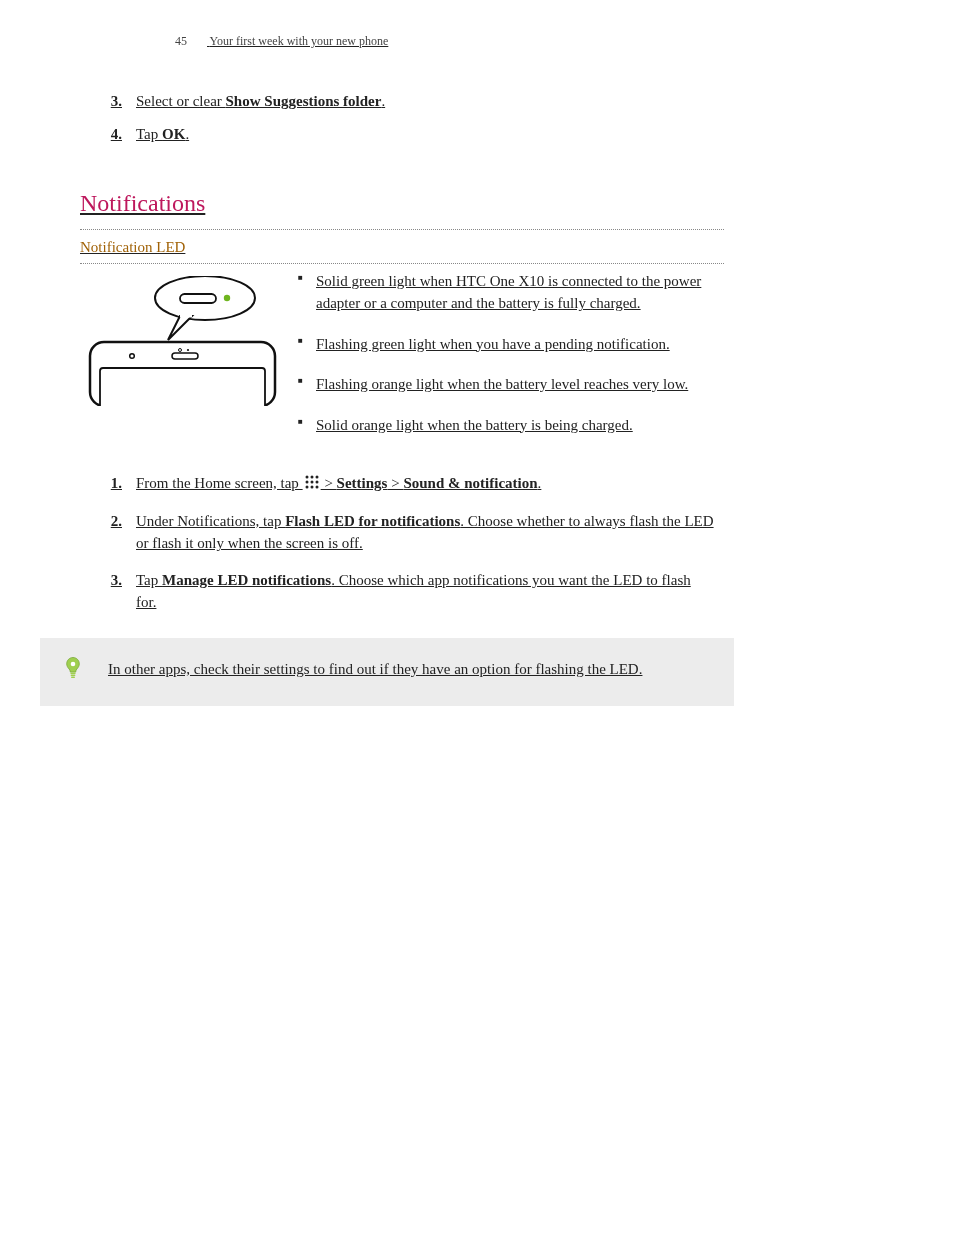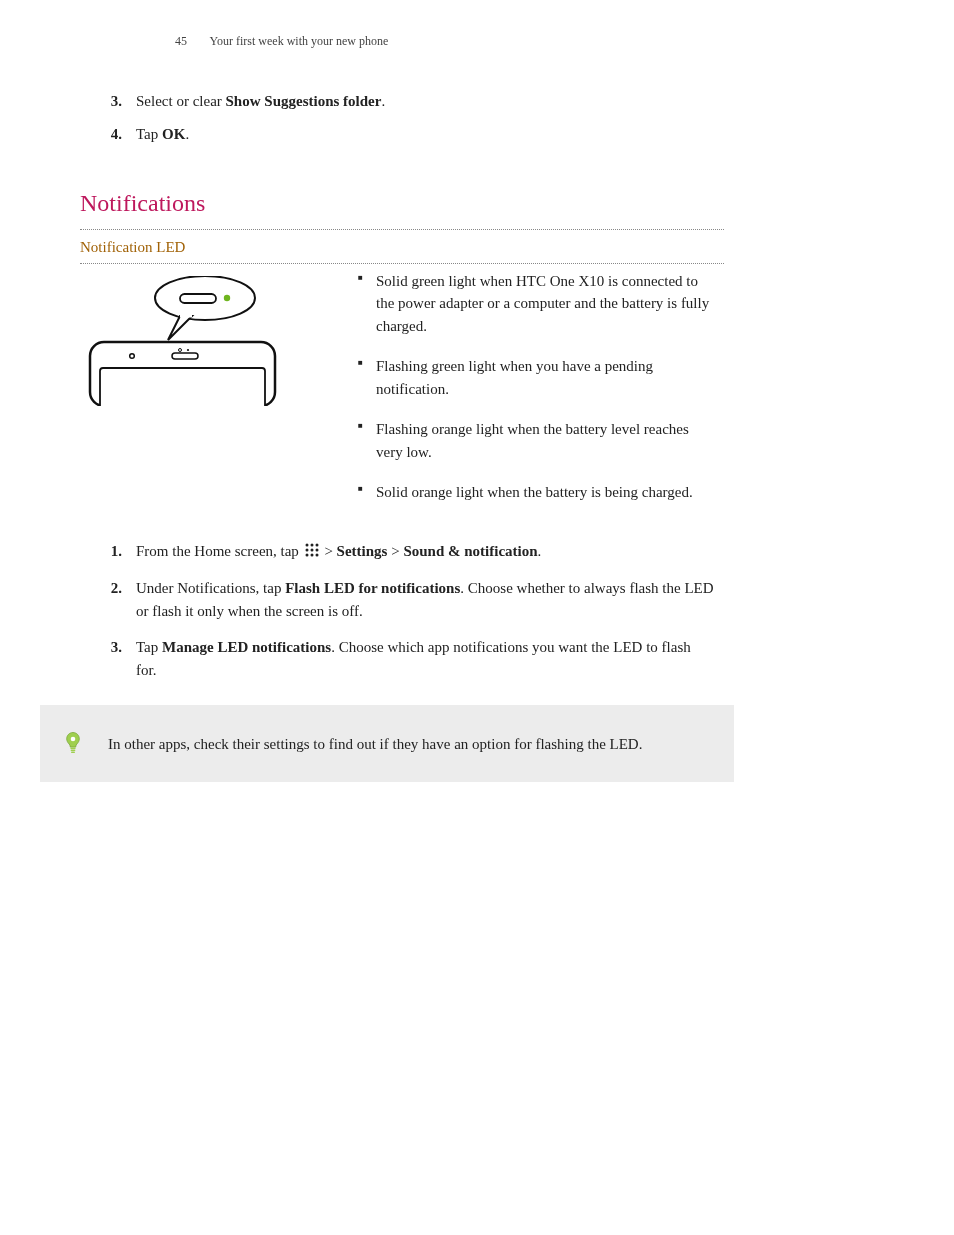--- a/index.html
+++ b/index.html
@@ -10,20 +10,21 @@
     color: #222;
     margin: 0;
     padding: 0;
     background: #fff;
   }
   .page {
     width: 804px;
     min-height: 1235px;
     padding: 32px 80px 60px 80px;
     position: relative;
+    text-decoration: underline;
   }
   .header {
     font-size: 12px;
     color: #444;
     margin-bottom: 40px;
     padding-left: 95px;
   }
   .header .pagenum { display: inline-block; margin-right: 20px; }
   ol.topsteps {
     list-style: none;
@@ -57,21 +58,20 @@
     font-family: Georgia, serif;
     font-weight: normal;
     font-size: 15px;
     color: #a16207;
     margin: 0 0 4px 0;
   }
   .intro-line { margin: 14px 0 12px 0; }
   .led-row {
     display: flex;
     align-items: flex-start;
-    gap: 60px;
     margin-bottom: 18px;
   }
   .led-illustration {
     flex: 0 0 200px;
     margin-top: 6px;
   }
   .led-list {
     flex: 1;
     margin: 0;
     padding: 0 10px 0 18px;
@@ -109,21 +109,21 @@
     font-weight: bold;
     min-width: 28px;
     text-align: right;
     margin-right: 14px;
   }
   .steps .body { flex: 1; padding-right: 10px; }
   .tip-box {
     background: #ececec;
     margin-left: -40px;
     margin-right: -10px;
-    padding: 28px 20px 20px 24px;
+    padding: 20px 20px 20px 24px;
     display: flex;
     align-items: flex-start;
     gap: 26px;
   }
   .tip-box .bulb {
     flex: 0 0 auto;
     margin-top: -2px;
   }
   .tip-box .tip-text { flex: 1; }
   .apps-icon {

